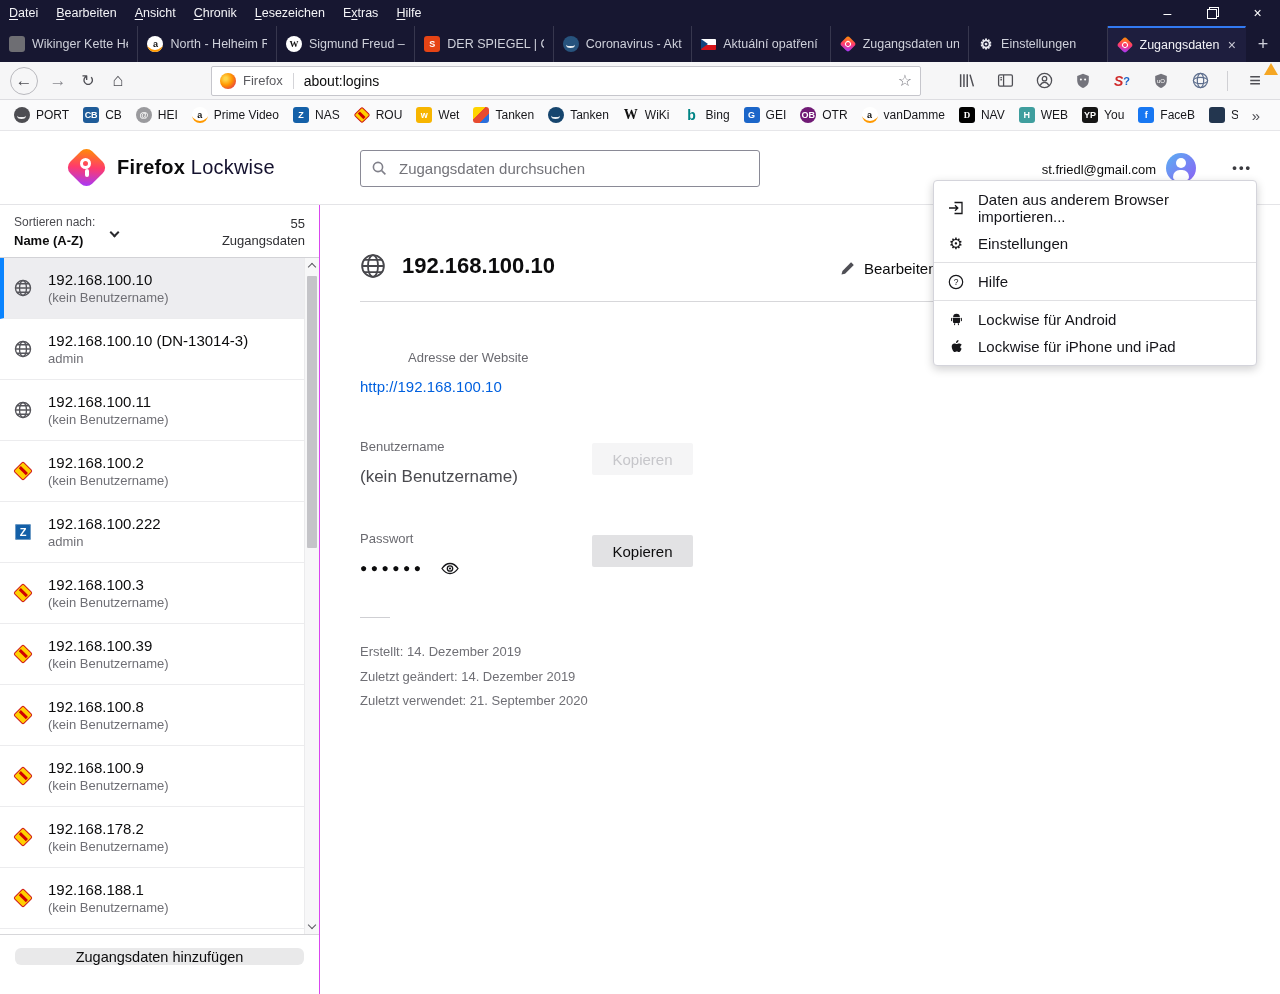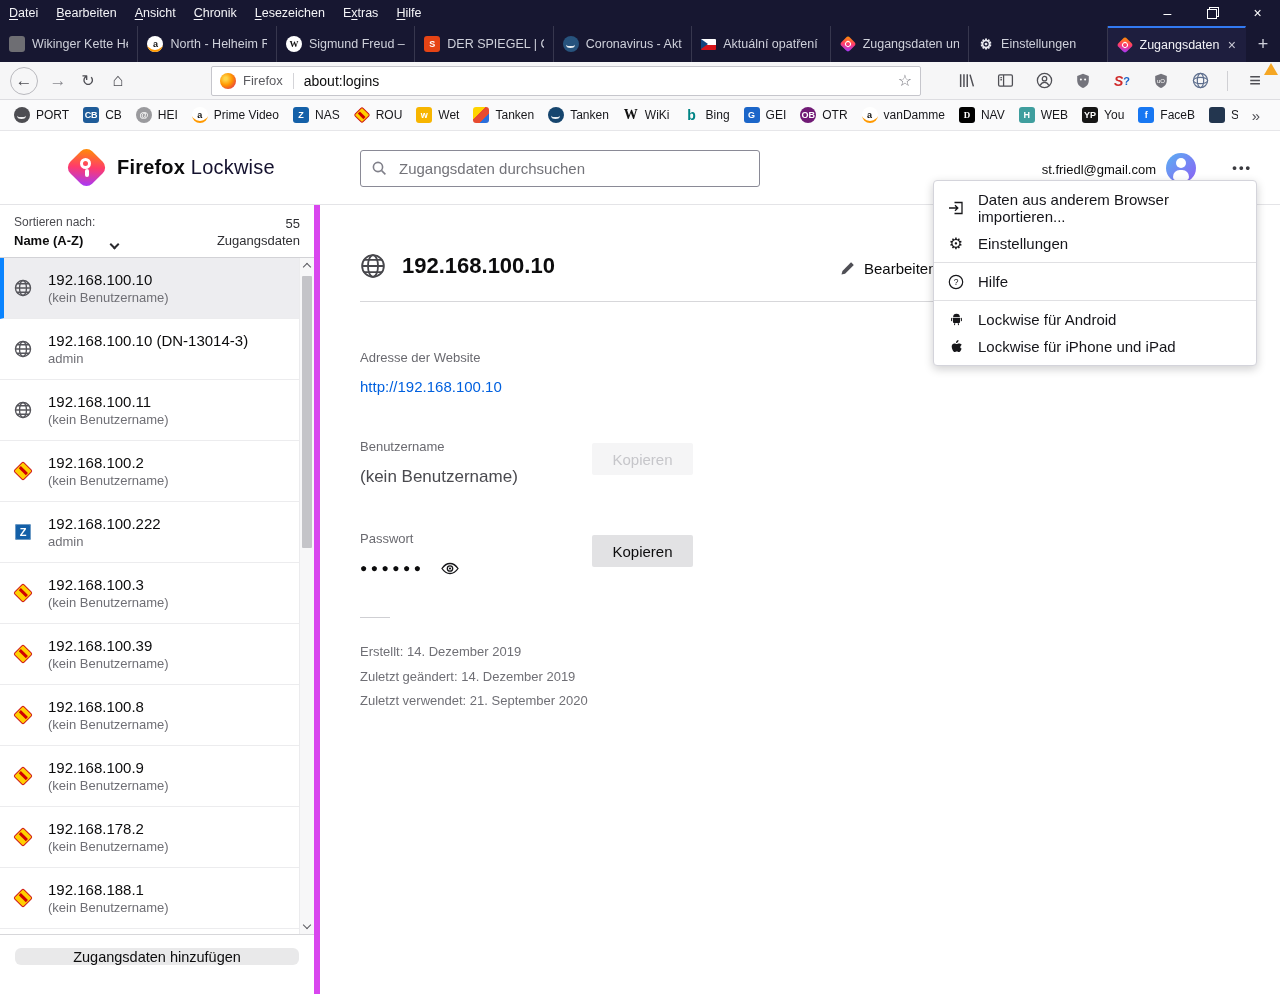--- a/index.html
+++ b/index.html
@@ -98,26 +98,26 @@
   .search-ic{position:absolute;left:11px;top:10px;pointer-events:none;}
   .acct-email{position:absolute;right:124px;top:31px;font-size:13px;color:#0c0c0d;}
   .avatar{position:absolute;right:84px;top:22px;width:30px;height:30px;border-radius:50%;
     background:linear-gradient(135deg,#5ab0f2,#8d60f5);}
   .avatar::before{content:"";position:absolute;left:10px;top:5px;width:10px;height:10px;background:#fff;border-radius:50%;}
   .avatar::after{content:"";position:absolute;left:7px;top:17px;width:16px;height:10px;background:#fff;
     border-radius:8px 8px 4px 4px;}
   .dots-btn{position:absolute;right:28px;top:29px;font-size:13px;letter-spacing:2px;color:#3b3b40;font-weight:700;}
 
   .lw-body{flex:1;display:flex;min-height:0;}
-  .sidebar{width:320px;flex:none;border-right:6px solid #d946ef;display:flex;flex-direction:column;min-height:0;}
+  .sidebar{width:320px;flex:none;border-right:1px solid #d946ef;display:flex;flex-direction:column;min-height:0;}
   .sort-row{height:53px;flex:none;border-bottom:1px solid #d2d2d6;display:flex;justify-content:space-between;
     padding:7px 14px 6px;}
   .sort-l{display:flex;flex-direction:column;justify-content:center;gap:4px;}
   .sort-label{font-size:12px;color:#4a4a4f;}
-  .sort-sel{display:flex;align-items:flex-end;gap:28px;font-size:13px;font-weight:700;color:#0c0c0d;}
+  .sort-sel{display:flex;align-items:flex-start;gap:28px;font-size:13px;font-weight:700;color:#0c0c0d;}
   .chev{width:7px;height:7px;border-right:2px solid #2a2a2e;border-bottom:2px solid #2a2a2e;
     transform:rotate(45deg);margin-top:-4px;}
   .sort-r{text-align:right;font-size:13px;color:#2f2f33;line-height:17px;padding-top:3px;}
 
   .login-list{flex:1;position:relative;overflow:hidden;}
   .login-item{height:61px;display:flex;align-items:center;gap:16px;padding:0 20px 0 14px;
     border-bottom:1px solid #ececee;cursor:default;}
   .login-item.selected{background:#ededf0;border-left:4px solid #0a84ff;padding-left:10px;}
   .li-ic{width:18px;display:flex;justify-content:center;flex:none;}
   .zy{width:16px;height:16px;background:#1460a8;color:#fff;font-weight:700;font-size:11px;
@@ -133,21 +133,21 @@
   .add-row{flex:none;height:60px;border-top:1px solid #d7d7da;padding:13px 15px;}
   .add-btn{width:100%;height:17px;background:#e9e9ea;border:none;border-radius:6px;font-size:14.5px;
     color:#0c0c0d;font-family:"Liberation Sans",sans-serif;}
 
   .main{flex:1;position:relative;padding:48px 0 0 40px;min-width:0;}
   .d-title{display:flex;align-items:center;gap:16px;}
   .d-title .t{font-size:22px;font-weight:700;color:#0c0c0d;}
   .edit-btn{position:absolute;left:520px;top:55px;display:flex;align-items:center;gap:9px;font-size:15px;color:#0c0c0d;}
   .d-divider{margin:22px 24px 0 0;border-top:1px solid #d7d7da;}
   .f-label{font-size:13px;color:#6a6a70;}
-  .lbl-origin{margin-top:48px;}
+  .lbl-origin{margin-top:48px;margin-left:48px;}
   .f-link{margin-top:13px;font-size:15px;color:#0060df;}
   .row-field{position:relative;margin-top:44px;width:420px;}
   .f-value{margin-top:13px;font-size:17px;color:#4a4a4f;}
   .copy-btn{position:absolute;left:232px;top:4px;width:101px;height:32px;border:none;border-radius:2px;
     font-size:15px;font-family:"Liberation Sans",sans-serif;}
   .copy-btn.disabled{background:#f5f5f6;color:#c6c6ca;}
   .copy-btn.enabled{background:#e2e2e4;color:#0c0c0d;}
   .pass-line{margin-top:15px;display:flex;align-items:center;gap:16px;}
   .pdots{font-size:12px;letter-spacing:3.5px;color:#0c0c0d;font-weight:700;}
   .mini-div{margin-top:42px;width:30px;border-top:1px solid #cfcfd3;}

